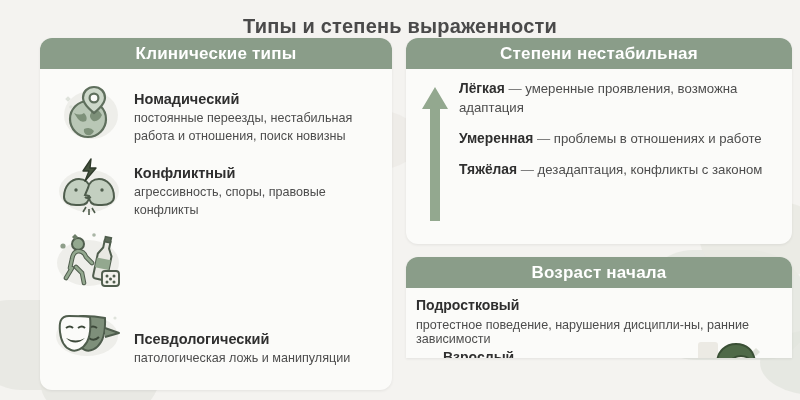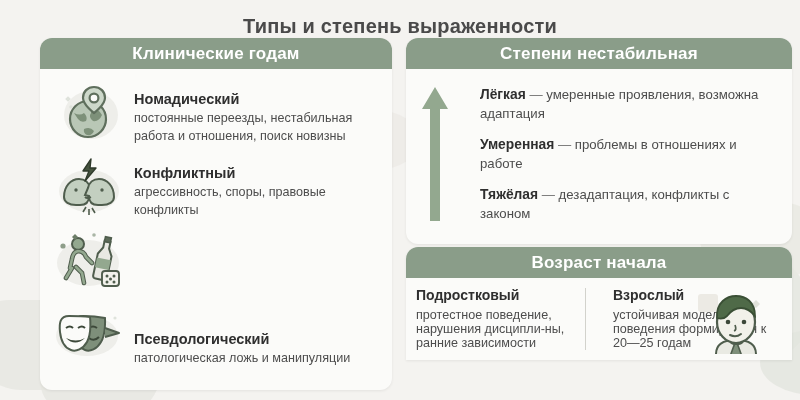--- a/index.html
+++ b/index.html
@@ -66,21 +66,21 @@
     line-height: 31px;
     height: 31px;
     letter-spacing: .2px;
   }
   .card-body {
     padding: 6px 10px 8px 10px;
   }
 
   #card-clinical  { left: 40px;  top: 38px;  width: 352px; height: 352px; }
   #card-severity  { left: 406px; top: 38px;  width: 386px; height: 206px; }
-  #card-age       { left: 406px; top: 247px; width: 386px; height: 113px; border-radius: 12px 12px 0 0; }
+  #card-age       { left: 406px; top: 257px; width: 386px; height: 101px; border-radius: 12px 12px 0 0; }
 
   
   .type-row {
     display: flex;
     align-items: flex-end;
     gap: 8px;
     padding: 4px 0 4px 2px;
   }
   .type-icon {
     flex: 0 0 74px;
@@ -99,23 +99,22 @@
   }
   .type-desc {
     font-size: 12.6px;
     line-height: 17.5px;
     color: #4d4d4d;
   }
 
   
   .severity-wrap {
     display: flex;
-    gap: 28px;
+    gap: 7px;
     padding: 10px 12px 6px 12px;
-    align-items: flex-end;
   }
   .severity-arrow { flex: 0 0 34px; display: flex; justify-content: center; padding-top: 4px; }
   .severity-list { flex: 1 1 auto; }
   .severity-item { margin-bottom: 12px; }
   .severity-item:last-child { margin-bottom: 0; }
   .severity-line {
     font-size: 13.2px;
     line-height: 19px;
     color: #4d4d4d;
   }
@@ -124,20 +123,21 @@
     color: #2f2f2f;
     font-size: 13.8px;
   }
   .dash { color: #6f6f6f; }
 
   
   .age-cols {
     display: flex;
     padding: 8px 10px 0 10px;
     position: relative;
+    flex-direction: column;
   }
   .age-col { flex: 1 1 0; padding-right: 10px; }
   .age-col.right { padding-left: 27px; }
   .age-divider {
     width: 1px;
     background: #d2d2cc;
     margin: 2px 0 0 0;
     align-self: stretch;
   }
   .age-title {
@@ -170,21 +170,21 @@
   <div class="blob b2"></div>
   <div class="blob b3"></div>
   <div class="blob b4"></div>
   <div class="blob b5"></div>
   <div class="blob b6"></div>
 </div>
 
 <div class="page-title">Типы и степень выраженности</div>
 
 <div class="card" id="card-clinical">
-  <div class="card-header">Клинические годам</div>
+  <div class="card-header">Клинические типы</div>
   <div class="card-body">
 
     <div class="type-row">
       <div class="type-icon">
         <svg width="62" height="62" viewBox="0 0 62 62">
           <ellipse cx="33" cy="34" rx="27" ry="24" fill="#eeeeea"></ellipse>
           <circle cx="30" cy="38" r="18" fill="#b9c7b6" stroke="#5f6f5d" stroke-width="2.2"></circle>
           <path d="M16 32 q6 3 10 0 q4 4 2 8 q-5 2 -8 -2 z" fill="#7d9079"></path>
           <path d="M33 26 q8 2 11 8 q-3 7 -9 6 q-5 -4 -2 -8 z" fill="#7d9079"></path>
           <path d="M26 48 q6 -3 10 2 q-2 5 -7 4 q-4 -2 -3 -6 z" fill="#7d9079"></path>

